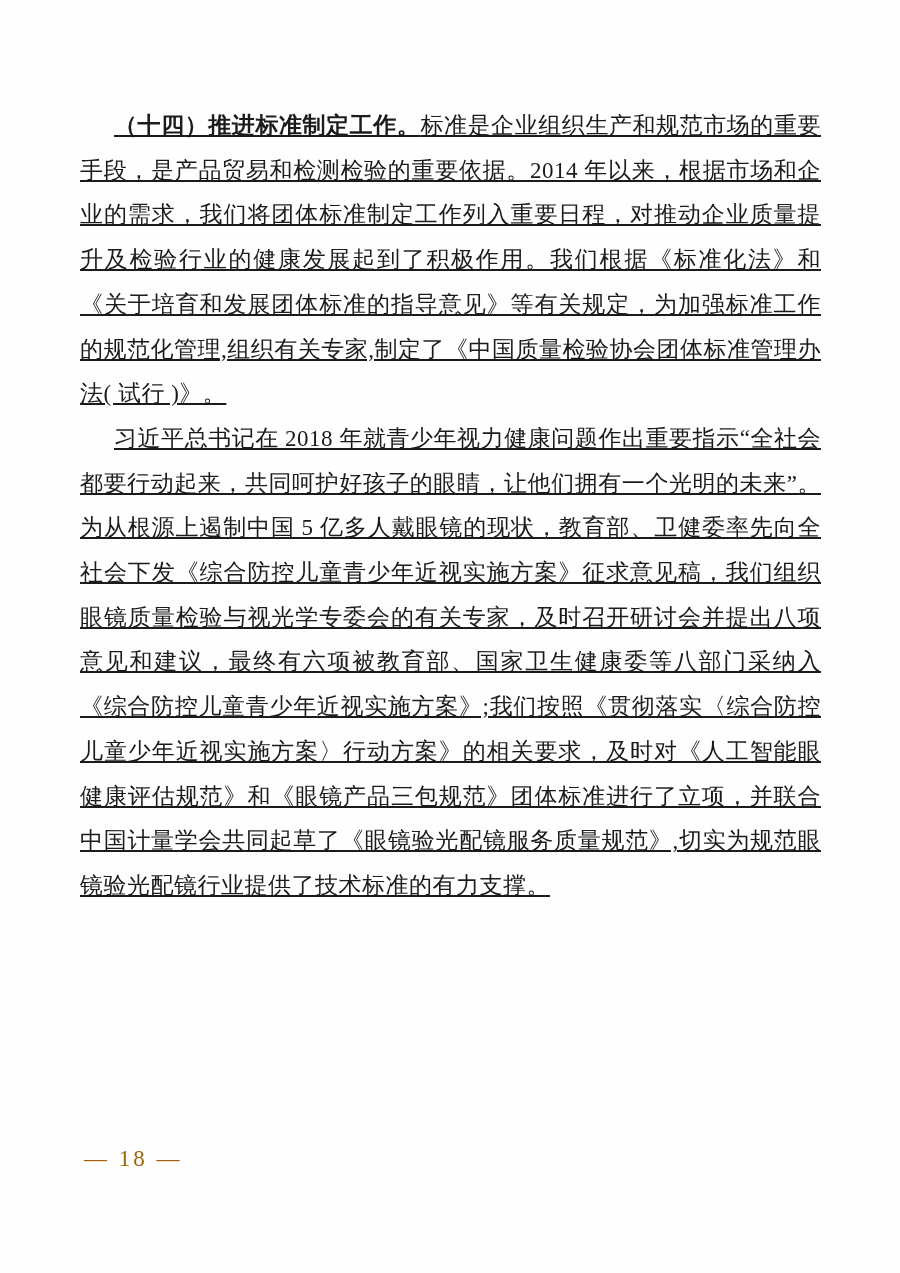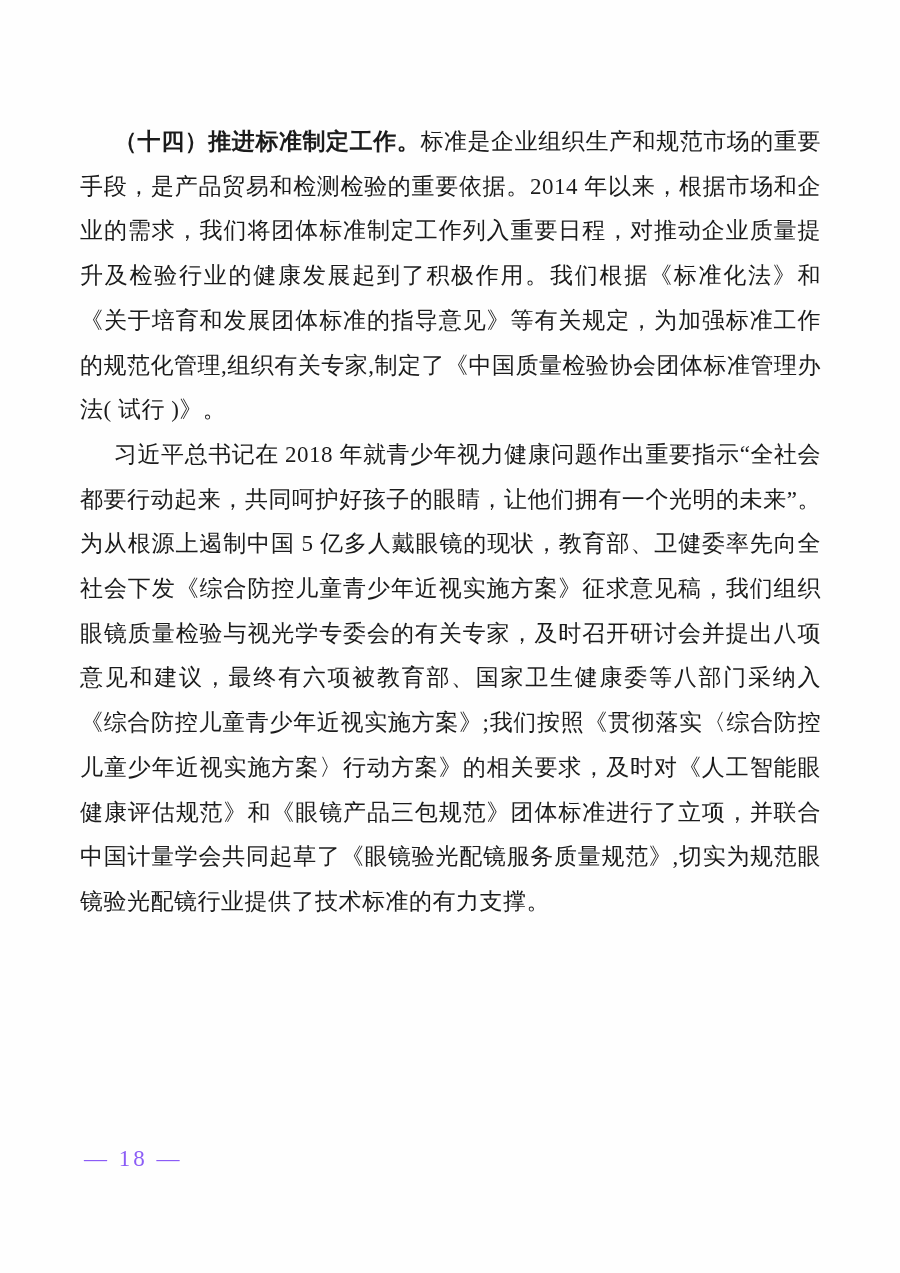--- a/index.html
+++ b/index.html
@@ -12,22 +12,23 @@
     width: 900px;
     height: 1273px;
     background: #fefefe;
     overflow: hidden;
     font-family: "Liberation Serif", "DejaVu Serif", serif;
     color: #1b1b1b;
   }
   .content {
     position: absolute;
     left: 80px;
-    top: 120px;
+    top: 104px;
     width: 741px;
+    text-decoration: underline;
   }
   .para {
     margin: 0;
     padding: 0;
     text-indent: 34px;
     font-size: 23px;
     line-height: 44.7px;
     letter-spacing: 0.5px;
     text-align: justify;
   }
@@ -37,21 +38,21 @@
   }
   .lead {
     font-weight: bold;
   }
   .page-number {
     position: absolute;
     left: 84px;
     top: 1146px;
     font-size: 23px;
     letter-spacing: 3px;
-    color: #8b5cf6;
+    color: #a16207;
     white-space: nowrap;
   }
 </style>
 </head>
 <body>
 
 <div class="page">
   <div class="content">
     <p class="para"><span class="lead">（十四）推进标准制定工作。</span><span>标准是企业组织生产和规范市场的重要手段，是产品贸易和检测检验的重要依据。2014 年以来，根据市场和企业的需求，我们将团体标准制定工作列入重要日程，对推动企业质量提升及检验行业的健康发展起到了积极作用。我们根据《标准化法》和《关于培育和发展团体标准的指导意见》等有关规定，为加强标准工作的规范化管理,组织有关专家,制定了《中国质量检验协会团体标准管理办法( 试行 )》。</span></p>
     <p class="para"><span>习近平总书记在 2018 年就青少年视力健康问题作出重要指示“全社会都要行动起来，共同呵护好孩子的眼睛，让他们拥有一个光明的未来”。为从根源上遏制中国 5 亿多人戴眼镜的现状，教育部、卫健委率先向全社会下发《综合防控儿童青少年近视实施方案》征求意见稿，我们组织眼镜质量检验与视光学专委会的有关专家，及时召开研讨会并提出八项意见和建议，最终有六项被教育部、国家卫生健康委等八部门采纳入《综合防控儿童青少年近视实施方案》;我们按照《贯彻落实〈综合防控儿童少年近视实施方案〉行动方案》的相关要求，及时对《人工智能眼健康评估规范》和《眼镜产品三包规范》团体标准进行了立项，并联合中国计量学会共同起草了《眼镜验光配镜服务质量规范》,切实为规范眼镜验光配镜行业提供了技术标准的有力支撑。</span></p>

